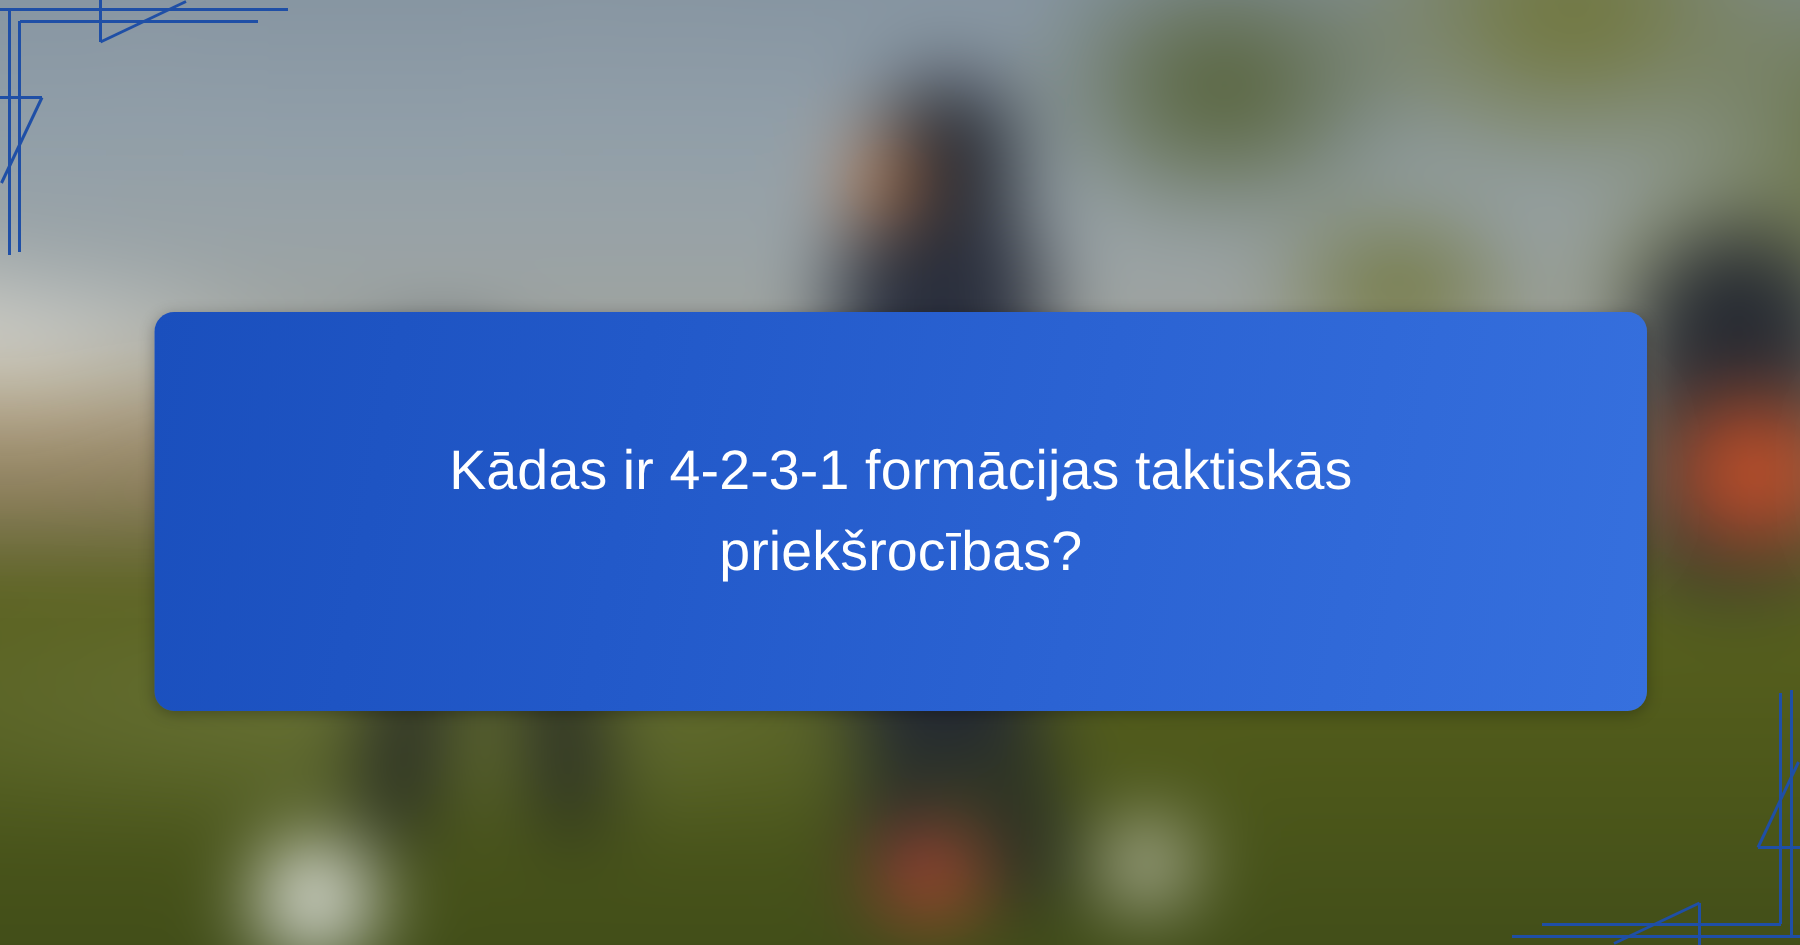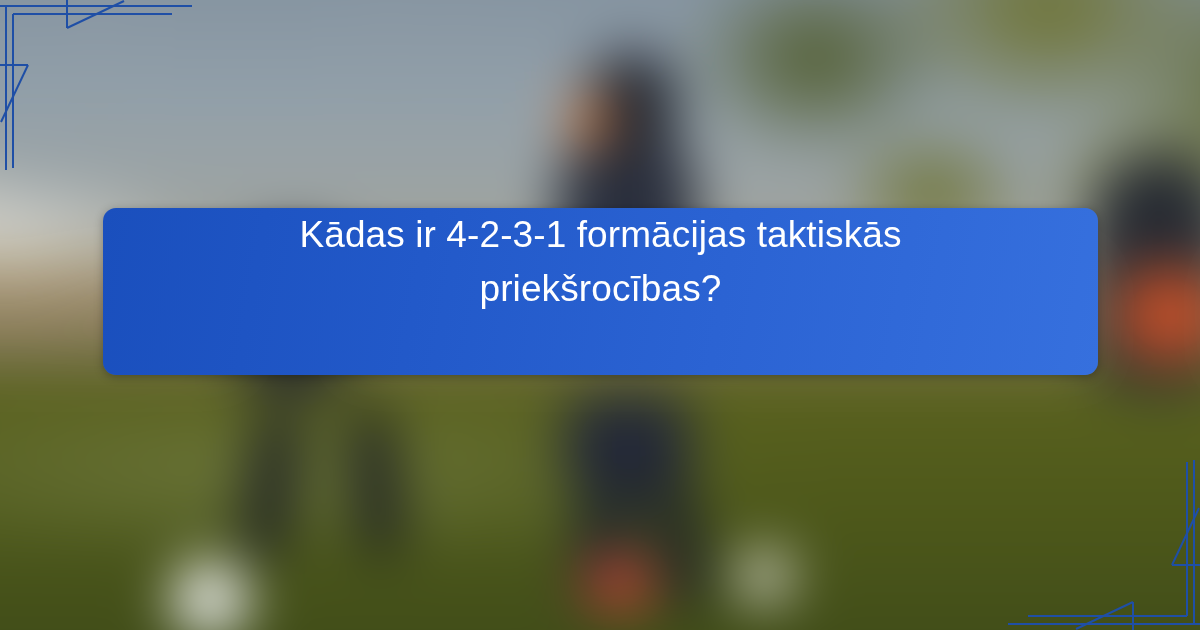--- a/index.html
+++ b/index.html
@@ -196,25 +196,26 @@
   }
   .corner-deco.tl { left: 0; top: 0; }
   .corner-deco.br { right: 0; bottom: 0; }
 
   
   #banner {
     position: absolute;
     left: 103px;
     top: 208px;
     width: 995px;
-    height: 167px;
+    height: 266px;
     border-radius: 13px;
     background: linear-gradient(100deg, #1a4fbd 0%, #2259c9 32%, #2b63d3 62%, #3670de 100%);
     box-shadow: 0 2px 10px rgba(0,0,0,0.28);
     display: flex;
+    align-items: center;
     justify-content: center;
   }
   #banner-text {
     color: #ffffff;
     font-size: 37px;
     line-height: 1.45;
     font-weight: 400;
     text-align: center;
     max-width: 760px;
     letter-spacing: 0.1px;

